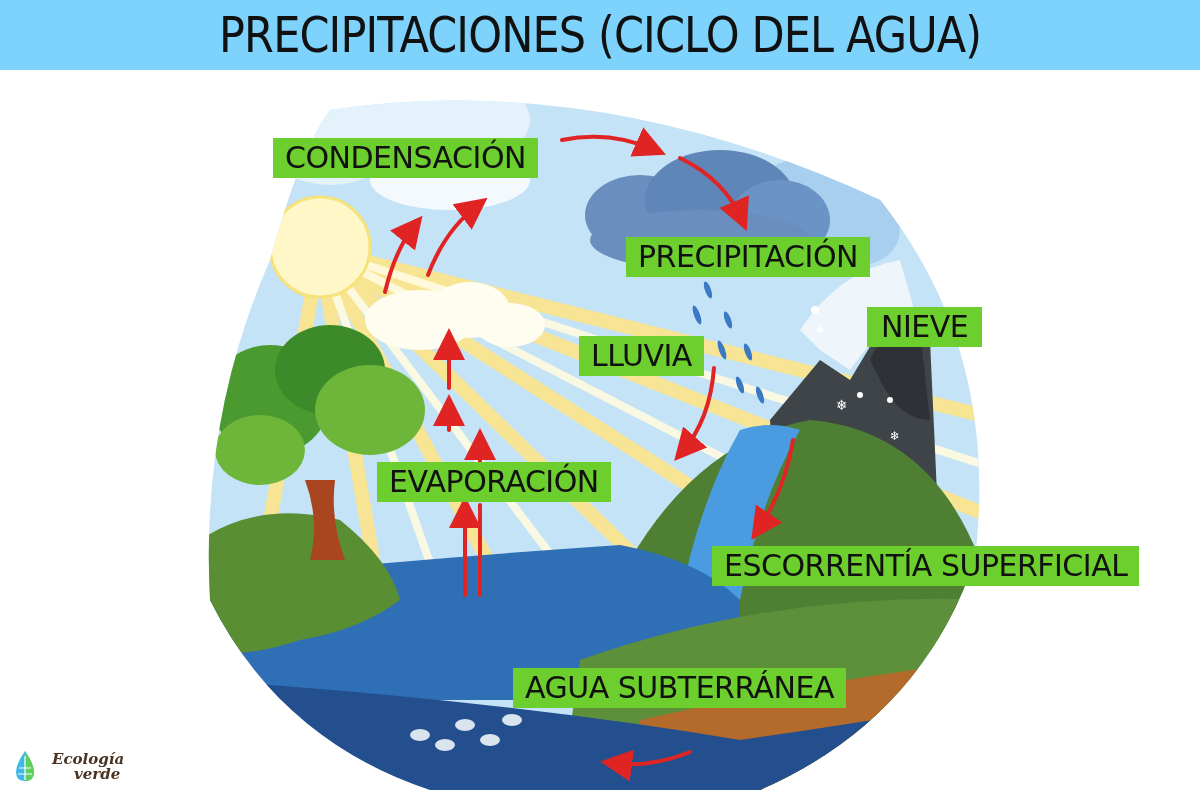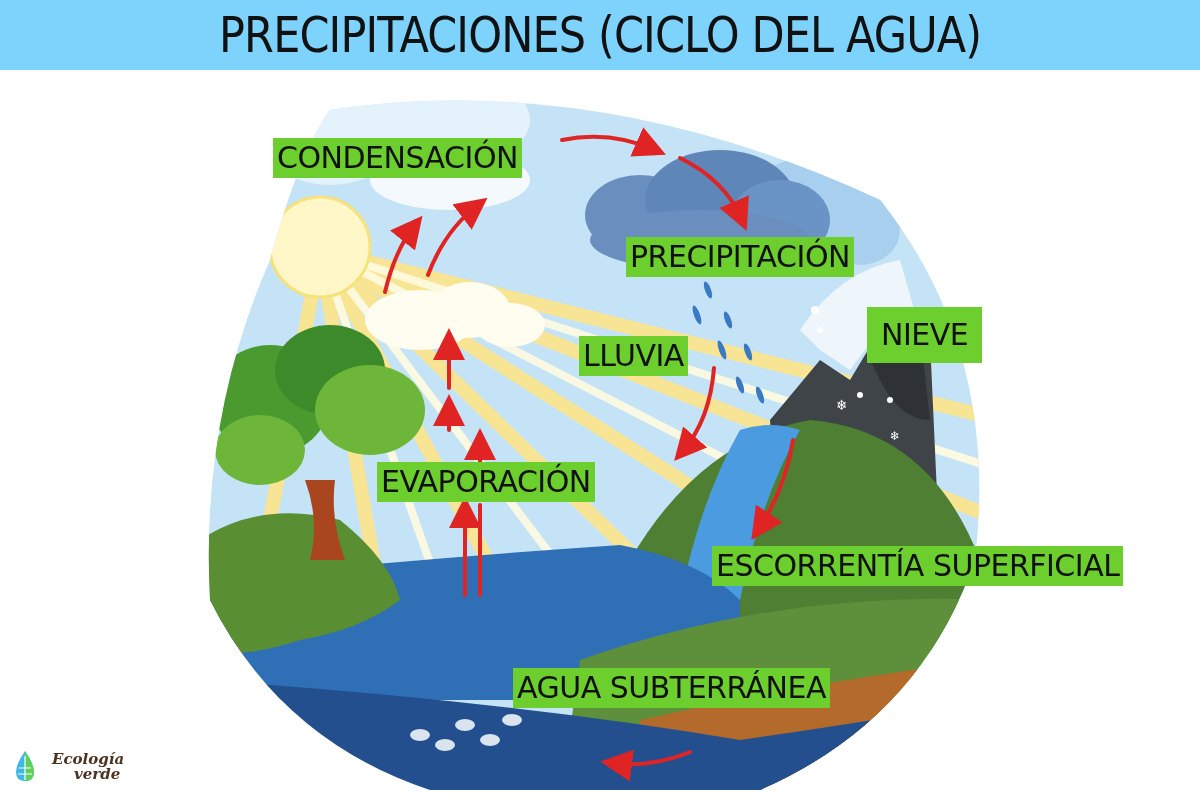--- a/index.html
+++ b/index.html
@@ -1,20 +1,20 @@
 <!DOCTYPE html>
 <html><head>
 <meta charset="utf-8">
 <style>
   html, body { margin:0; padding:0; }
   body { width:1200px; height:800px; position:relative; overflow:hidden; background:#ffffff; font-family:"Liberation Sans", "DejaVu Sans", sans-serif; }
   .title-bar { position:absolute; left:0; top:0; width:1200px; height:70px; background:#7dd3fc; display:flex; align-items:center; justify-content:center; }
   .title-bar h1 { margin:0; font-family:"DejaVu Sans", sans-serif; font-weight:400; font-size:50px; letter-spacing:-1px; color:#111; transform:scaleX(0.86); white-space:nowrap; }
   svg.scene { position:absolute; left:0; top:70px; }
-  .label { position:absolute; background:#6ccf2e; color:#111; font-family:"DejaVu Sans", sans-serif; font-size:30px; line-height:40px; height:40px; padding:0 4px; white-space:nowrap; letter-spacing:-0.5px; }
+  .label { position:absolute; background:#6ccf2e; color:#111; font-family:"DejaVu Sans", sans-serif; font-size:30px; line-height:40px; height:40px; padding:0 12px; white-space:nowrap; letter-spacing:-0.5px; }
   .logo { position:absolute; left:14px; top:750px; display:flex; align-items:flex-end; gap:16px; }
   .logo-text { font-family:"DejaVu Serif", serif; font-style:italic; font-weight:bold; color:#4a3322; font-size:15px; line-height:15px; }
   .logo-text span { display:block; }
   .logo-text span:last-child { padding-left:22px; }
 </style>
 </head>
 <body>
 
 <div class="title-bar">
   <h1>PRECIPITACIONES (CICLO DEL AGUA)</h1>
@@ -144,21 +144,21 @@
     <path d="M465 595 L465 508" marker-end="url(#ah)"></path>
     <path d="M480 595 L480 505"></path>
     <path d="M714 368 Q710 420 682 452" marker-end="url(#ah)"></path>
     <path d="M793 440 Q785 490 758 530" marker-end="url(#ah)"></path>
     <path d="M690 752 Q650 768 612 763" marker-end="url(#ah)"></path>
   </g>
 </svg>
 
 <div class="label" style="left:273px; top:138px;">CONDENSACIÓN</div>
 <div class="label" style="left:626px; top:237px;">PRECIPITACIÓN</div>
-<div class="label" style="left:867px; top:307px; padding:8px 14px;">NIEVE</div>
+<div class="label" style="left:867px; top:307px; padding:0 14px;">NIEVE</div>
 <div class="label" style="left:579px; top:336px;">LLUVIA</div>
 <div class="label" style="left:370px; top:462px;margin-left:7px;">EVAPORACIÓN</div>
 <div class="label" style="left:712px; top:546px;">ESCORRENTÍA SUPERFICIAL</div>
 <div class="label" style="left:513px; top:668px;">AGUA SUBTERRÁNEA</div>
 
 <div class="logo">
   <svg width="22" height="32" viewBox="0 0 22 32">
     <path d="M11 1 Q20 14 20 22 Q20 31 11 31 Q2 31 2 22 Q2 14 11 1 Z" fill="#3fb8e6"></path>
     <path d="M11 1 Q20 14 20 22 Q20 31 11 31 Z" fill="#5fd05a"></path>
     <path d="M11 6 L11 30 M5 18 L17 18 M4 24 L18 24" stroke="#ffffff" stroke-width="1.2"></path>

